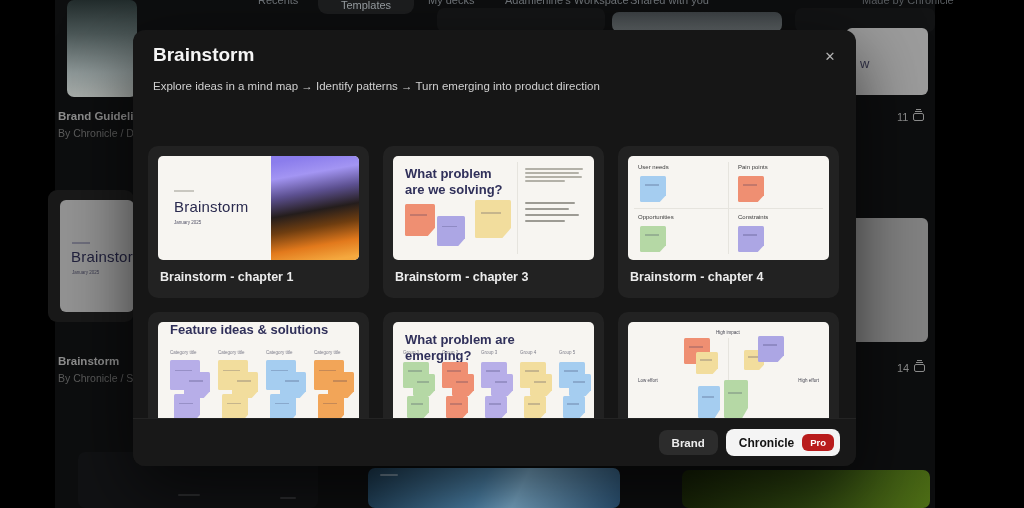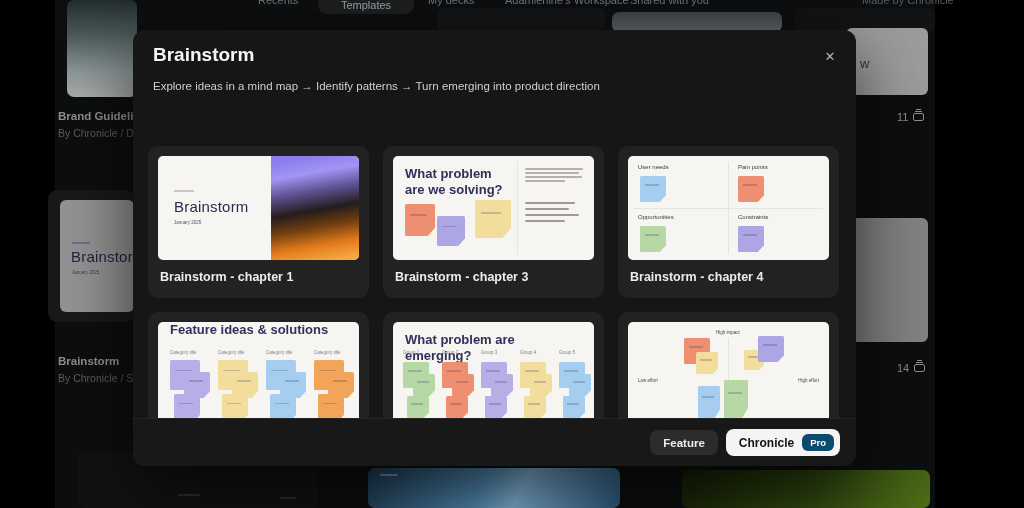--- a/index.html
+++ b/index.html
@@ -68,21 +68,21 @@
               background:linear-gradient(170deg,#8b7dec 6%,#a395f3 20%,#5c5090 36%,#241d1c 52%,#6e3d10 66%,#e2791c 82%,#f5a93f 96%); }
 
   .modal-footer { position:absolute; left:0; right:0; bottom:0; height:48px; background:#181818;
                   border-top:1px solid #242424; display:flex; align-items:center; justify-content:flex-end;
                   gap:8px; padding-right:16px; z-index:3; }
   .btn-create { background:#2c2c2c; color:#ededed; border:none; border-radius:8px; height:25px; padding:0 13px;
                 font-size:11.5px; font-weight:600; cursor:pointer; font-family:inherit; }
   .btn-generate { background:#f4f4f4; color:#121212; border:none; border-radius:8px; height:27px;
                   padding:0 6px 0 13px; font-size:12px; font-weight:600; display:flex; align-items:center;
                   gap:8px; cursor:pointer; font-family:inherit; }
-  .pro-badge { background:#0c4a6e; color:#ffffff; border-radius:6px; font-size:9.5px; padding:3px 8px; font-weight:600; }
+  .pro-badge { background:#b91c1c; color:#ffffff; border-radius:6px; font-size:9.5px; padding:3px 8px; font-weight:600; }
 </style>
 </head>
 <body>
 
 <div class="stage">
   <div class="app"></div>
 
   <span class="nav-item" style="left:258px">Recents</span>
   <div class="nav-pill">
     <span>Templates</span>
@@ -239,20 +239,20 @@
         <div class="sk sk-salmon" style="left:56px;top:16px;width:26px;height:26px"></div>
         <div class="sk sk-yellow" style="left:68px;top:30px;width:22px;height:22px"></div>
         <div class="sk sk-yellow" style="left:116px;top:28px;width:20px;height:20px"></div>
         <div class="sk sk-lavender" style="left:130px;top:14px;width:26px;height:26px"></div>
         <div class="sk sk-blue" style="left:70px;top:64px;width:22px;height:32px"></div>
         <div class="sk sk-green" style="left:96px;top:58px;width:24px;height:38px"></div>
       </div>
     </div>
 
     <div class="modal-footer">
-      <button class="btn-create">Feature</button>
+      <button class="btn-create">Brand</button>
       <button class="btn-generate">
         <span>Chronicle</span>
         <span class="pro-badge">Pro</span>
       </button>
     </div>
   </div>
 </div>
 
 </body></html>

